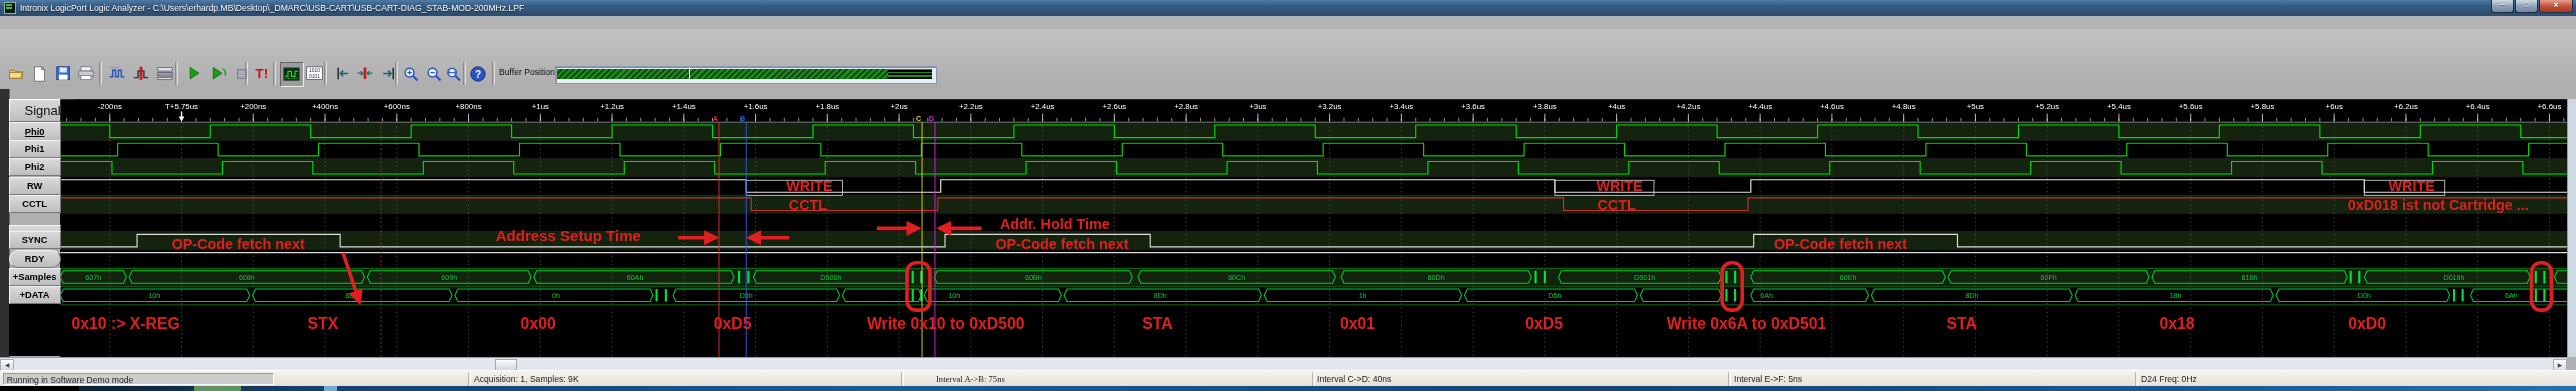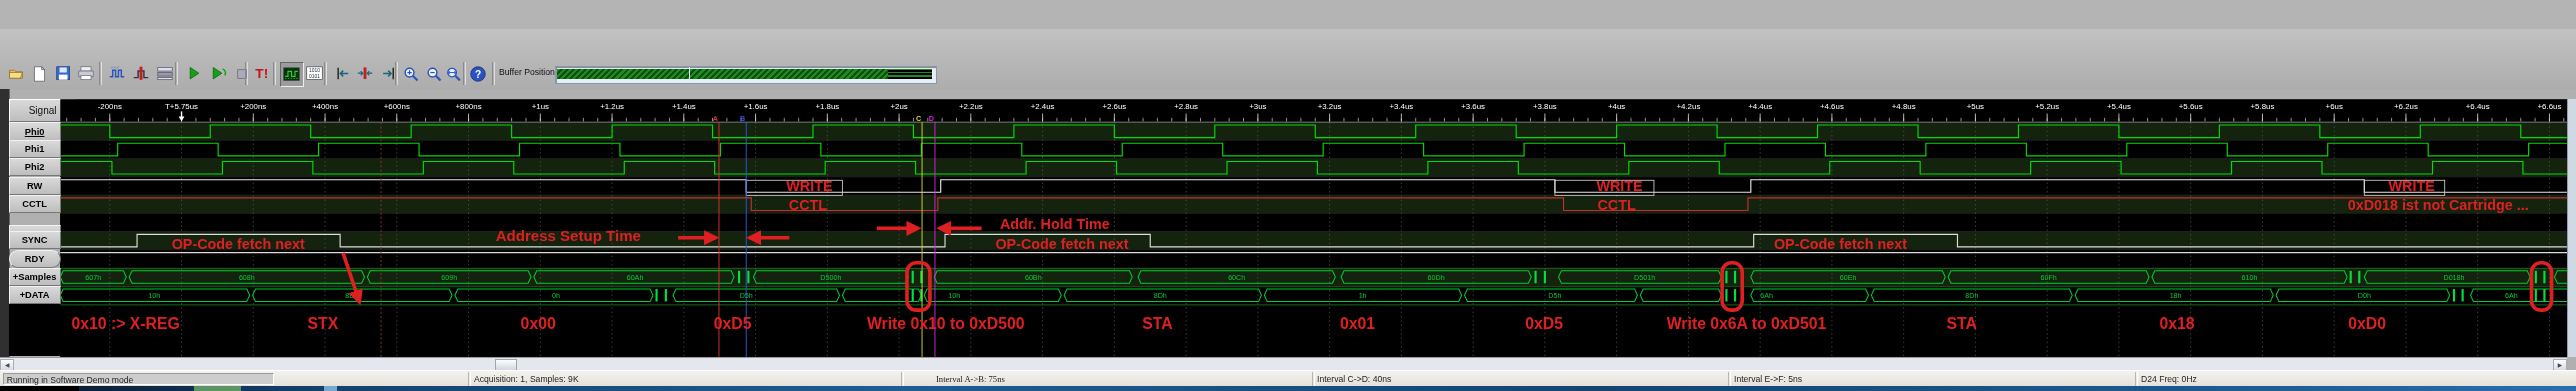--- a/index.html
+++ b/index.html
@@ -28,21 +28,21 @@
   #bufferview{position:absolute;left:332px;top:2.2px;width:44px;height:10px;background:repeating-linear-gradient(0deg,#000 0 2.2px,#1f8a1f 2.2px 3.6px);}
   #bufferdiv{position:absolute;left:133px;top:0;width:0.7px;height:14.4px;background:#dfe7ef;}
   .combo{position:absolute;top:63px;height:14.4px;background:#fff;border:0.7px solid #7c8aa0;border-radius:1.4px;font-size:8.6px;color:#111;display:flex;align-items:center;justify-content:center;}
   .combo .arr{position:absolute;right:0.7px;top:0.7px;bottom:0.7px;width:10.8px;background:linear-gradient(#f4f4f4,#d8d8d8);border-left:0.7px solid #aab;color:#335;font-size:5.7px;display:flex;align-items:center;justify-content:center;}
   .slider{position:absolute;top:79px;height:8px;background:#d6d6d6;border:0.7px solid #9a9a9a;}
   .slider .sarr{position:absolute;top:0;width:7.2px;height:6.5px;font-size:5px;line-height:6.5px;text-align:center;color:#333;}
   .slider .thumb{position:absolute;top:0;width:11.5px;height:6.5px;background:linear-gradient(#f2f2f2,#c6c6c6);border:0.7px solid #888;}
   
   #panel{position:absolute;left:0;top:89px;width:2576px;height:281px;background:#b0b0b0;}
   #leftstrip{position:absolute;left:0;top:0;width:8.6px;height:281px;background:#303030;border-right:0.7px solid #666;}
-  #sigheader{position:absolute;left:8.6px;top:10px;width:68px;height:23px;background:linear-gradient(#d9d9d9,#bebebe);border:0.7px solid #fff;border-right-color:#777;border-bottom-color:#777;box-sizing:border-box;color:#111;font-size:10px;display:flex;align-items:center;justify-content:center;}
+  #sigheader{position:absolute;left:8.6px;top:10px;width:68px;height:23px;background:linear-gradient(#d9d9d9,#bebebe);border:0.7px solid #fff;border-right-color:#777;border-bottom-color:#777;box-sizing:border-box;color:#111;font-size:13px;display:flex;align-items:center;justify-content:center;}
   .sigcell{position:absolute;left:8.6px;width:52px;background:linear-gradient(#d9d9d9,#bdbdbd);border:0.7px solid #f2f2f2;border-right-color:#777;border-bottom-color:#777;box-sizing:border-box;color:#000;font-size:9.3px;font-weight:bold;display:flex;align-items:center;justify-content:center;}
   #siglowerblack{position:absolute;left:8.6px;top:215px;width:52px;height:52px;background:#000;}
   #wavesvg{position:absolute;left:0;top:10px;}
   
   #hscroll{position:absolute;left:0;top:268px;width:2567px;height:13px;background:#e4e8ee;border-top:0.7px solid #999;}
   .harrow{position:absolute;top:0.7px;width:12.2px;height:11.5px;background:linear-gradient(#fdfdfd,#d3d8e0);border:0.7px solid #aab;font-size:5.7px;text-align:center;line-height:11.5px;color:#445;}
   #hthumb{position:absolute;left:495px;top:0.7px;width:20px;height:11.5px;background:linear-gradient(#fdfdfd,#cdd3dc);border:0.7px solid #9aa;}
   
   #vscroll{position:absolute;left:2567px;top:10px;width:8.6px;height:258px;background:#cfd9e4;border-left:0.7px solid #99a;}
   
@@ -51,20 +51,29 @@
   .sfield.panel{background:#cdcdcd;border:0.7px solid #9a9a9a;border-bottom-color:#fff;border-right-color:#fff;padding-left:2.9px;box-sizing:border-box;}
   .ssep{position:absolute;top:1.4px;width:1.4px;height:13.6px;border-left:0.7px solid #b9b5ac;border-right:0.7px solid #fff;}
   
   #tasksliver{position:absolute;left:0;top:386px;width:2576px;height:5.7px;background:linear-gradient(90deg,#071627,#14406b 12%,#1d5c96 35%,#154470 62%,#1d5c96 88%,#2a6eae);}
   .tseg{position:absolute;top:0;height:5.7px;}
 </style>
 </head>
 <body>
 
 <div id="app">
+  <div id="titlebar">
+    <div id="appicon"></div>
+    <span id="wintitle">Intronix LogicPort Logic Analyzer - C:\Users\erhardp.MB\Desktop\_DMARC\USB-CART\USB-CART-DIAG_STAB-MOD-200MHz.LPF</span>
+    <div id="winbtns">
+      <div class="wbtn">─</div>
+      <div class="wbtn">□</div>
+      <div class="wbtn close">×</div>
+    </div>
+  </div>
   <div id="toolbar">
     <span id="bufferlabel">Buffer Position:</span>
     <div id="bufferbar">
       <div id="bufferfill"></div>
       <div id="bufferview"></div>
       <div id="bufferdiv"></div>
     </div>
   <div class="tbtn" style="left: 5.7px;">
         <svg width="16" height="14.4" viewBox="0 0 22 20">
           <path d="M2 6 h7 l2 2 h9 v9 h-18 z" fill="#e9c45a" stroke="#8a6d1d"></path>

